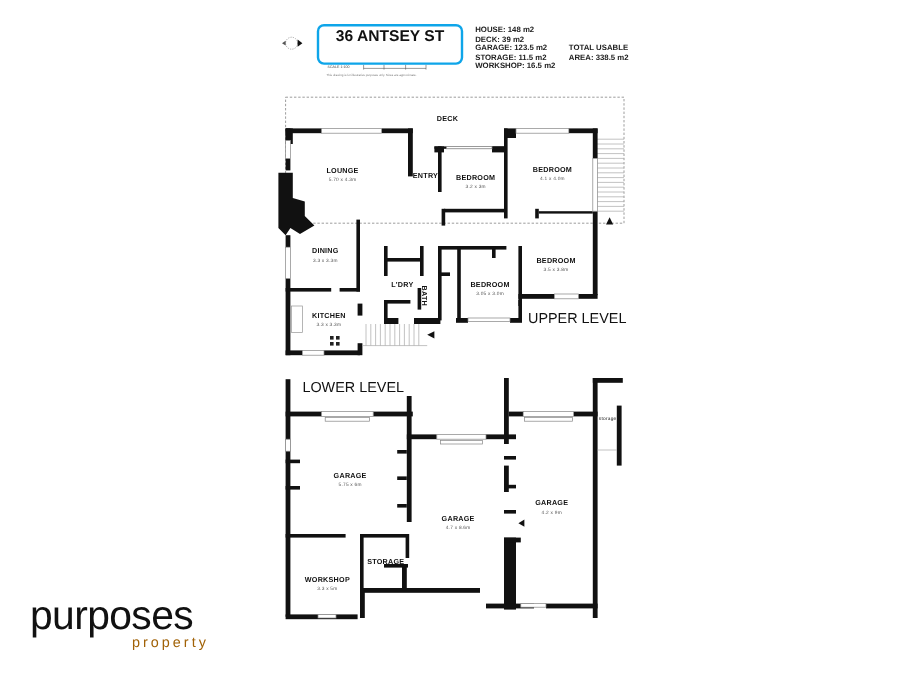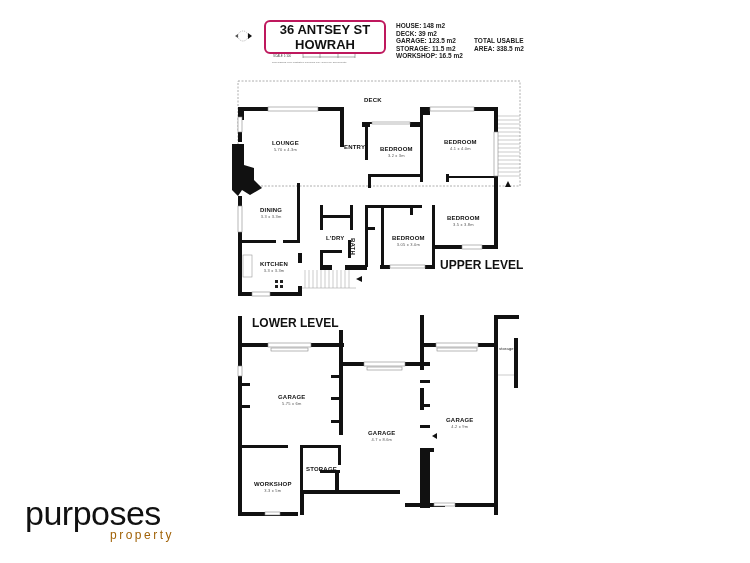--- a/index.html
+++ b/index.html
@@ -1,24 +1,24 @@
 <!DOCTYPE html>
 <html><head>
 <meta charset="utf-8">
 <style>
   html,body{margin:0;padding:0;background:#fff;}
   body{width:750px;height:563px;position:relative;overflow:hidden;font-family:"Liberation Sans",sans-serif;color:#111;}
   .abs{position:absolute;}
-  .title-box{position:absolute;left:264px;top:20px;width:118px;height:30px;border:2px solid #be185d;border-radius:6px;text-align:center;font-weight:bold;font-size:13px;line-height:15px;padding-top:0px;}
+  .title-box{position:absolute;left:264px;top:20px;width:118px;height:30px;border:2px solid #0ea5e9;border-radius:6px;text-align:center;font-weight:bold;font-size:13px;line-height:15px;padding-top:0px;}
   .stats{position:absolute;left:396px;top:22px;font-size:6.5px;font-weight:bold;line-height:7.5px;color:#222;}
   .total{position:absolute;left:474px;top:37px;font-size:6.5px;font-weight:bold;line-height:7.5px;color:#222;}
   .scale{position:absolute;left:273px;top:54px;font-size:3px;color:#444;}
   .rl{position:absolute;font-size:6px;font-weight:bold;text-align:center;letter-spacing:0.2px;color:#111;}
   .rl .d{display:block;font-size:4px;font-weight:normal;color:#555;margin-top:1px;}
-  .lvl{position:absolute;font-size:12px;font-weight:bold;color:#111;}
+  .lvl{position:absolute;font-size:12px;font-weight:normal;color:#111;}
   .logo{position:absolute;left:25px;top:498px;font-size:34px;color:#111;letter-spacing:-0.5px;line-height:30px;}
   .logo-sub{position:absolute;left:110px;top:528px;font-size:12px;letter-spacing:2.5px;color:#a16207;}
   svg{position:absolute;left:0;top:0;}
 </style>
 </head>
 <body>
 
 <svg width="750" height="563" viewBox="0 0 750 563">
 
   <g transform="translate(243,36)">
@@ -213,21 +213,20 @@
     <rect x="238" y="366" width="4" height="10"></rect>
     <rect x="434" y="503" width="21" height="3"></rect>
     <rect x="265" y="512" width="15" height="3"></rect>
   </g>
   <polygon points="432,436 437,433 437,439" fill="#111"></polygon>
   <line x1="498" y1="375" x2="514" y2="375" stroke="#aaa" stroke-width="0.6"></line>
 </svg>
 
 <div class="title-box">
   <div>36 ANTSEY ST</div>
-  <div>HOWRAH</div>
 </div>
 <div class="scale">SCALE 1:100</div>
 <div class="abs" style="left:272px;top:61px;font-size:2.5px;color:#777;">This drawing is for illustrative purposes only. Sizes are approximate.</div>
 
 <div class="stats">
   <div><span>HOUSE</span>: <span>148 m2</span></div>
   <div><span>DECK</span>: <span>39 m2</span></div>
   <div><span>GARAGE</span>: <span>123.5 m2</span></div>
   <div><span>STORAGE</span>: <span>11.5 m2</span></div>
   <div><span>WORKSHOP</span>: <span>16.5 m2</span></div>

